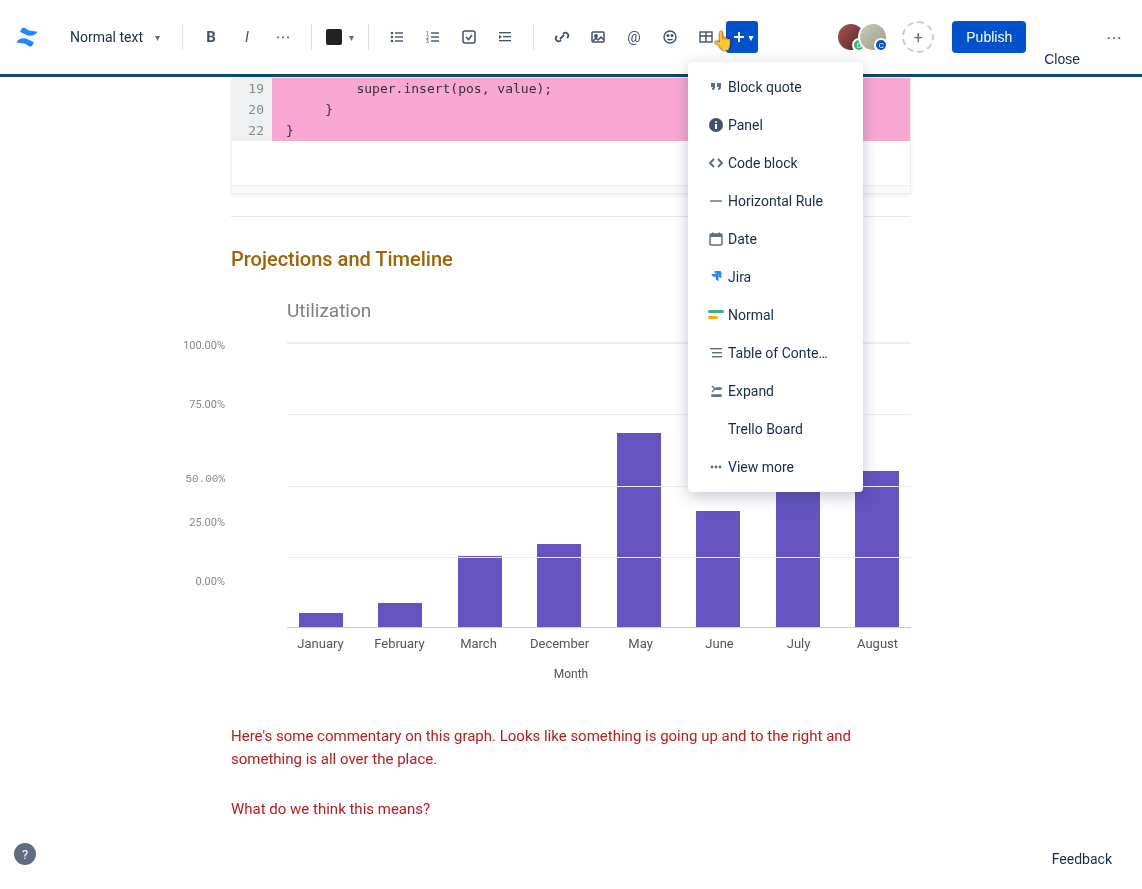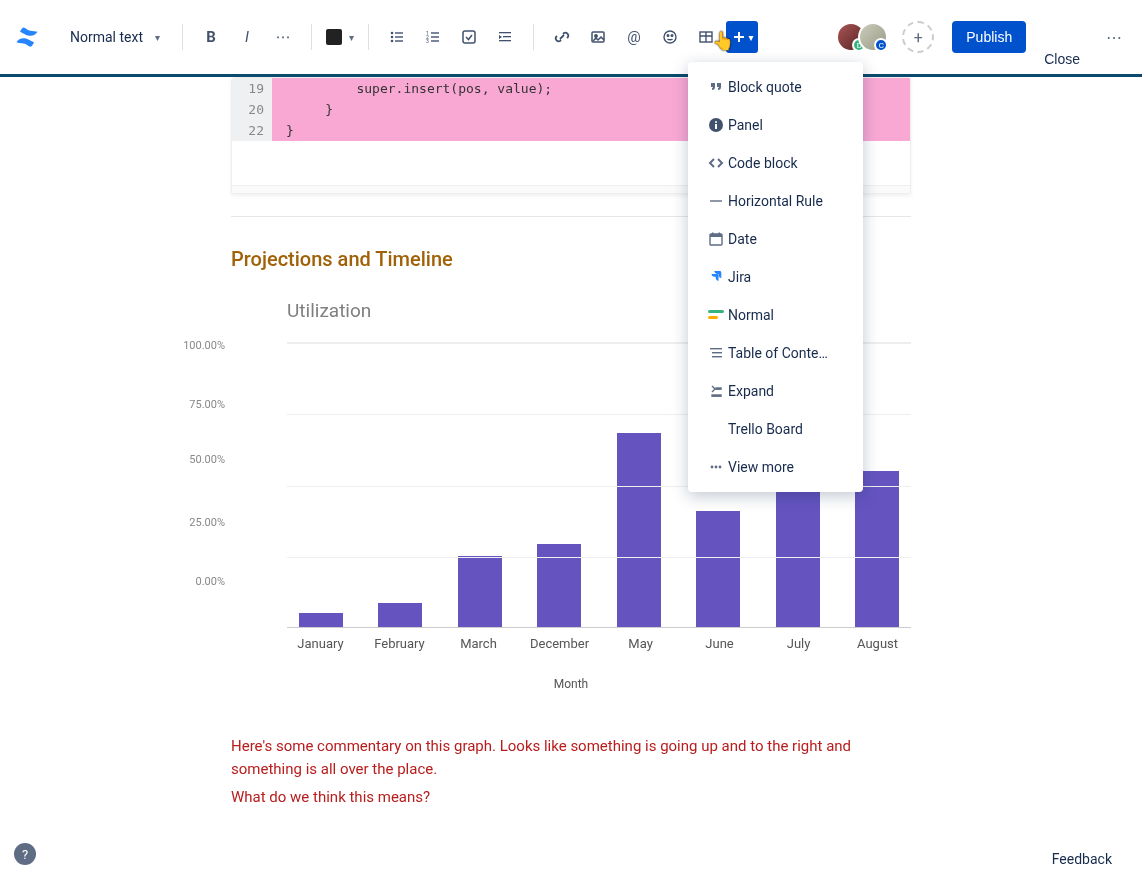--- a/index.html
+++ b/index.html
@@ -41,24 +41,24 @@
 .chart-title { font-size:19px; color:#808080; margin-bottom:20px; }
 .chart-area { position:relative; height:286px; display:flex; align-items:flex-end; border-top:1px solid #eee; }
 .ytick { position:absolute; left:-56px; width:50px; text-align:right; font-size:11px; color:#888; }
 .ygrid { position:absolute; left:0; right:0; border-top:1px solid #eee; }
 .bars { display:flex; gap:24px; width:100%; height:100%; align-items:flex-end; padding:0 6px; border-bottom:1px solid #ccc; }
 .bar-col { flex:1; display:flex; flex-direction:column; align-items:center; }
 .bar { width:100%; max-width:44px; background:#6554C0; }
 .xlabel { font-size:13px; color:#555; margin-top:8px; }
 .xlabels-row { display:flex; gap:24px; padding:0 6px; }
 .xlabels-row > div { flex:1; text-align:center; }
-.xaxis-title { text-align:center; font-size:12px; color:#555; margin-top:26px; margin-left:-56px; }
+.xaxis-title { text-align:center; font-size:12px; color:#555; margin-top:16px; margin-left:-56px; }
 
 .para { font-size:15px; line-height:1.55; color:#b91c1c; margin-top:44px; }
-.para + .para { margin-top:4px; }
+.para + .para { margin-top:26px; }
 
 .insert-menu { position:absolute; top:62px; left:688px; width:175px; background:#fff; border-radius:4px; box-shadow:0 4px 16px rgba(9,30,66,0.25); padding:6px 0; z-index:20; }
 .mitem { display:flex; align-items:center; gap:2px; padding:9px 18px; font-size:14px; color:#172B4D; cursor:pointer; }
 .micon { width:20px; height:20px; display:flex; align-items:center; justify-content:center; color:#5E6C84; }
 
 .cursor-icon { position:absolute; top:30px; left:712px; z-index:30; font-size:18px; color:#fff; text-shadow:0 0 2px #000; pointer-events:none; }
 
 .help { position:absolute; left:14px; bottom:24px; width:22px; height:22px; border-radius:50%; background:#5E6C84; color:#fff; display:flex; align-items:center; justify-content:center; font-size:13px; cursor:pointer; }
 .feedback { position:absolute; right:30px; bottom:22px; font-size:14px; color:#172B4D; cursor:pointer;margin-top:30px; }
 </style>
@@ -309,21 +309,21 @@
   </div>
 
   <hr class="hr">
 
   <h2 class="heading">Projections and Timeline</h2>
 
   <div class="chart-wrap">
     <div class="chart-title">Utilization</div>
     <div class="ytick" style="top:40px;">100.00%</div>
     <div class="ytick" style="top:99px;">75.00%</div>
-    <div class="ytick" style="top:154px;">50.00%</div>
+    <div class="ytick" style="top:174px;font-family:Liberation Mono, monospace;">50.00%</div>
     <div class="ytick" style="top:217px;">25.00%</div>
     <div class="ytick" style="top:276px;">0.00%</div>
     <div class="chart-area">
       <div class="ygrid" style="top:0;"></div>
       <div class="ygrid" style="top:25%;"></div>
       <div class="ygrid" style="top:50%;"></div>
       <div class="ygrid" style="top:75%;"></div>
       <div class="bars" id="bars">
           <div class="bar-col">
             <div class="bar" style="height: 14.16px; background: rgb(101, 84, 192);"></div>

